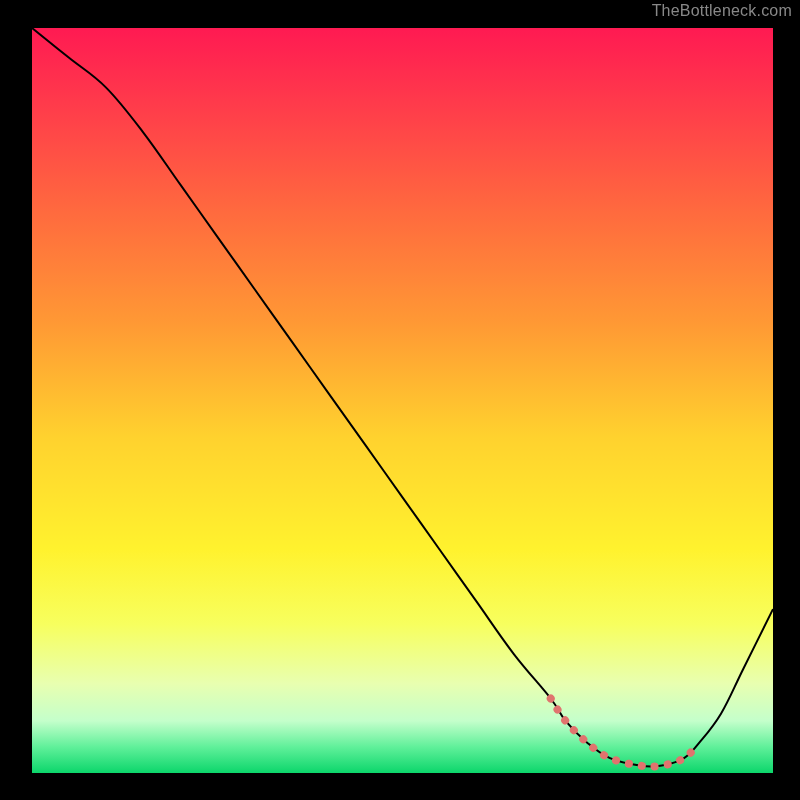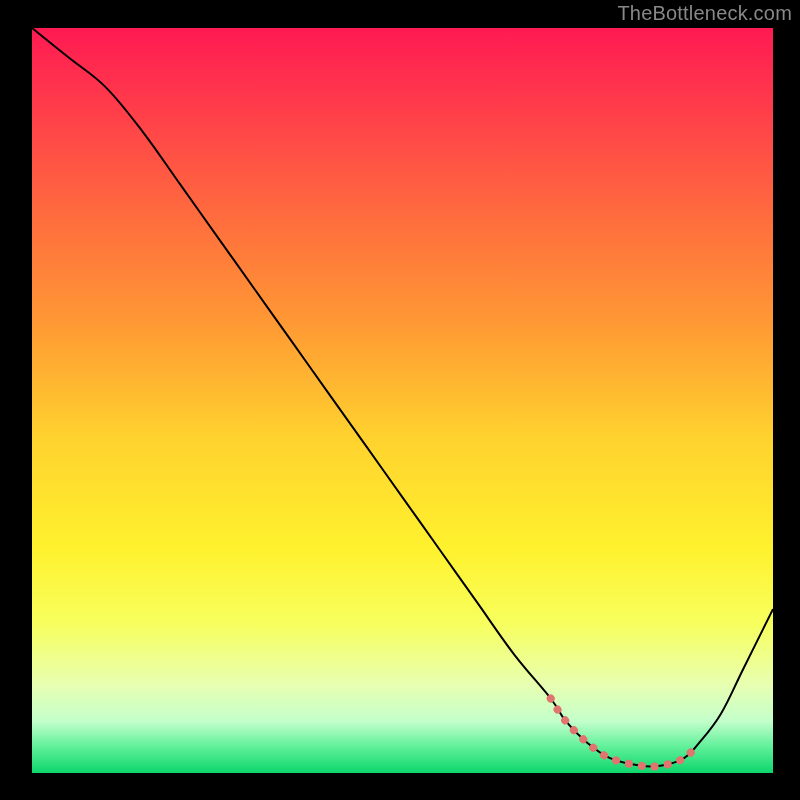--- a/index.html
+++ b/index.html
@@ -14,21 +14,21 @@
   .chart-wrap {
     position: relative;
     width: 800px;
     height: 800px;
   }
   .watermark {
     position: absolute;
     top: 2px;
     right: 8px;
     color: #888;
-    font-size: 20px;
+    font-size: 16px;
     font-weight: 500;
     z-index: 5;
     letter-spacing: 0.2px;
     margin-left: 12px;
   }
   svg {
     position: absolute;
     top: 0;
     left: 0;
   }

